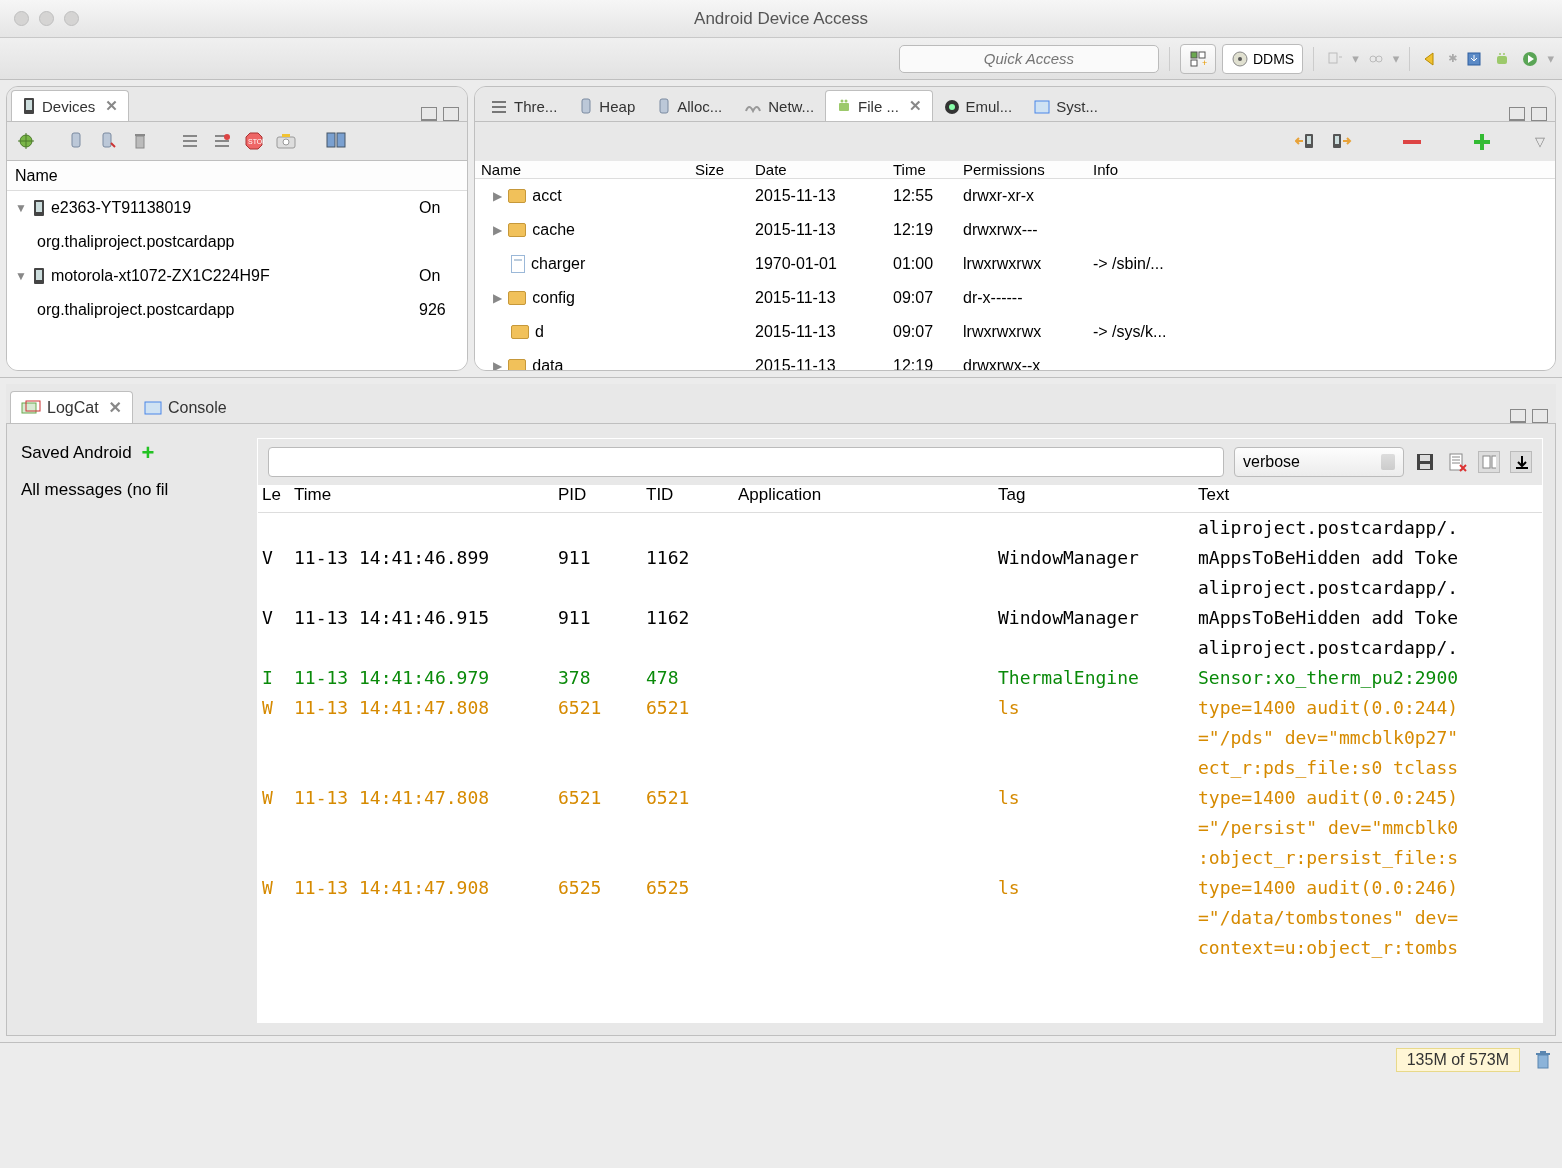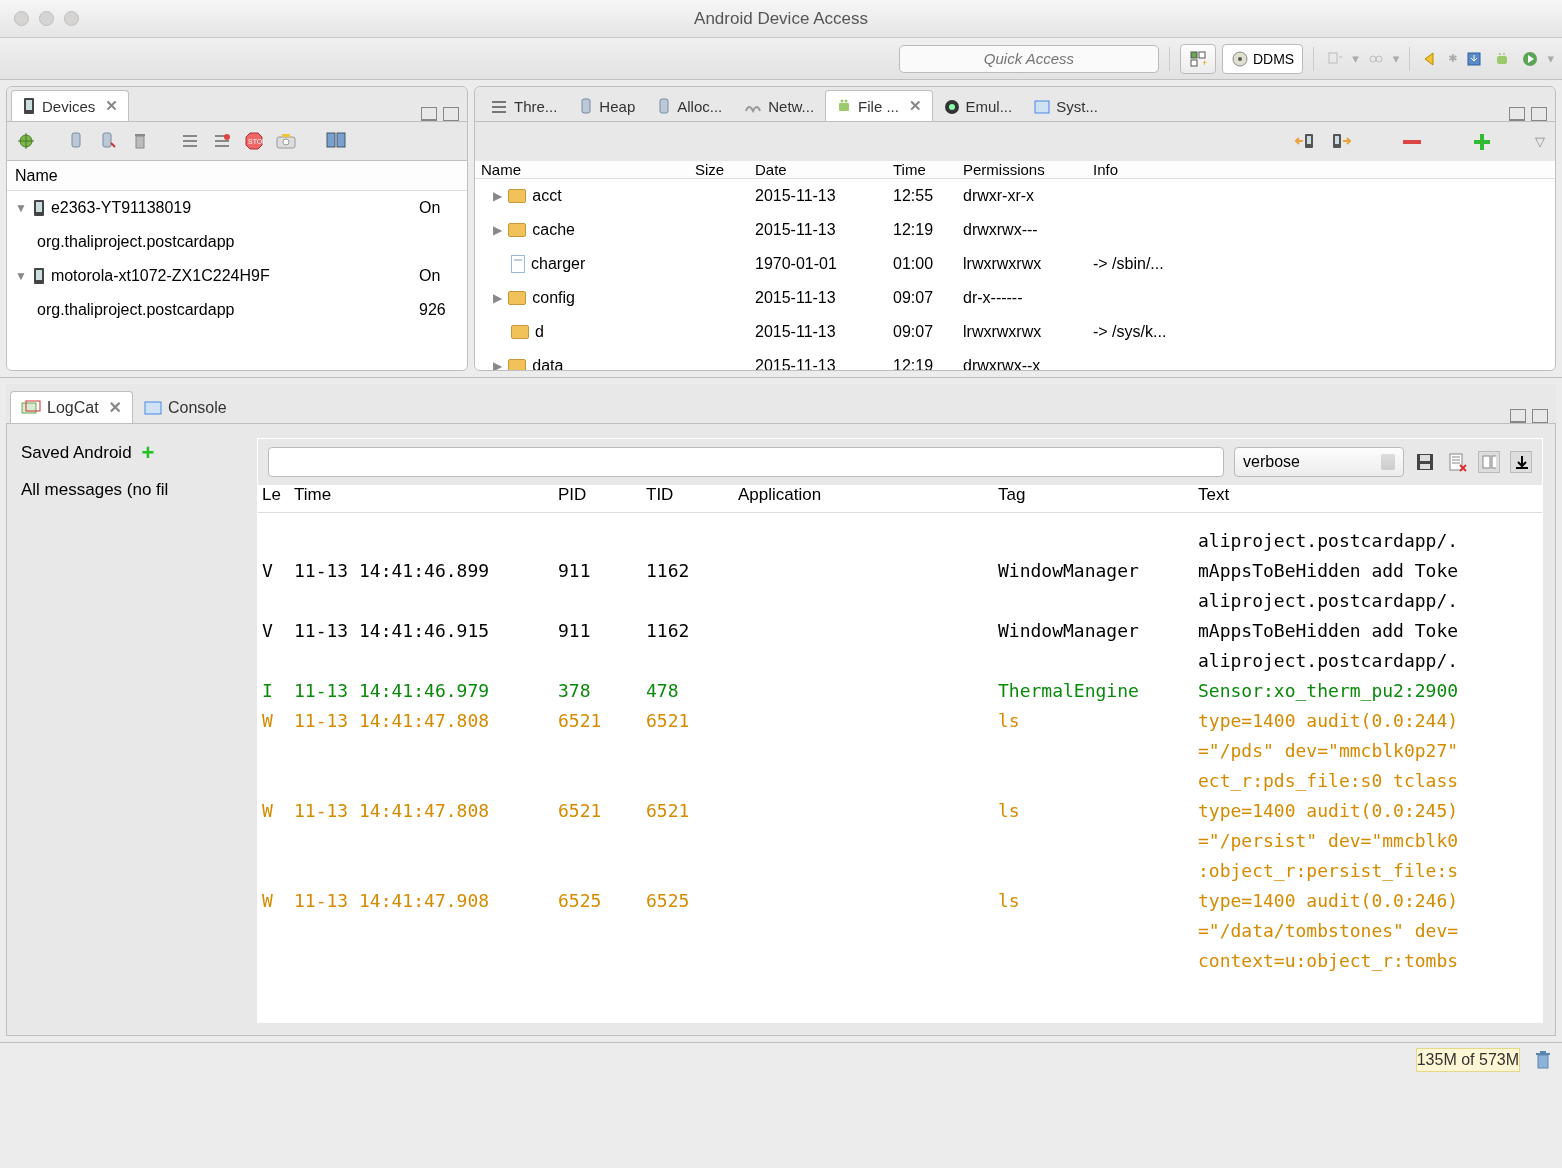--- a/index.html
+++ b/index.html
@@ -56,21 +56,21 @@
 }
 .tb-ico { width: 18px; height: 18px; display: inline-block; }
 .tb-sep { width: 1px; height: 24px; background: #ccc; margin: 0 4px; }
 
 
 .panels-row {
   display: flex; height: 298px; border-bottom: 1px solid #bfbfbf;
   gap: 6px; padding: 6px;
 }
 .panel {
-  background: #e8e8e8; border: 1px solid #bfbfbf; border-radius: 6px;
+  background: #e8e8e8; border: 1px solid #bfbfbf; border-radius: 12px;
   display: flex; flex-direction: column; overflow: hidden;
 }
 .devices-panel { width: 462px; }
 .right-panel { flex: 1; }
 
 .tabstrip {
   height: 34px; display: flex; align-items: flex-end; padding: 0 4px;
   background: #e8e8e8; position: relative; font-size: 15px;
 }
 .tab {
@@ -143,21 +143,21 @@
 
 .log-header { display:flex; height:28px; border-bottom:1px solid #ddd; font-size:17px; background:#fff;}
 .lc-lv{width:36px;padding-left:4px;}
 .lc-time{width:264px;}
 .lc-pid{width:88px;}
 .lc-tid{width:92px;}
 .lc-app{width:260px;}
 .lc-tag{width:200px;}
 .lc-text{flex:1;}
 
-.log-rows { flex:1; overflow:hidden; font-family: Menlo, Monaco, monospace; font-size:18px; line-height: 30px; margin-top: 13px;}
+.log-rows { flex:1; overflow:hidden; font-family: Menlo, Monaco, monospace; font-size:18px; line-height: 30px;}
 .log-row { display:flex; }
 .log-row > div { overflow:hidden; white-space:pre; }
 .lv-V { color:#000; }
 .lv-I { color:#0a8a0a; }
 .lv-W { color:#d68a00; }
 
 
 .statusbar {
   height: 34px; background:#ececec; border-top:1px solid #bfbfbf;
   display:flex; align-items:center; justify-content:flex-end;
@@ -745,21 +745,21 @@
             <div class="lc-app"></div>
             <div class="lc-tag"></div>
             <div class="lc-text">context=u:object_r:tombs</div>
           </div>
         </div>
     </div>
   </div>
 </div>
 
 <div class="statusbar">
-  <span style="background:#fff6d5;border:1px solid #e8d98a;padding:2px 0;">135M of 573M</span>
+  <span style="background:#fff6d5;border:1px solid #e8d98a;padding:2px 10px;">135M of 573M</span>
   <span>
       <svg class="trash-ico" viewBox="0 0 18 20">
         <rect x="4" y="5" width="10" height="13" fill="#8bb3d9" stroke="#5a86b0"></rect>
         <rect x="2" y="3" width="14" height="2" fill="#5a86b0"></rect>
         <rect x="6" y="1" width="6" height="2" fill="#5a86b0"></rect>
       </svg>
     </span>
 </div>
 
 </body></html>

